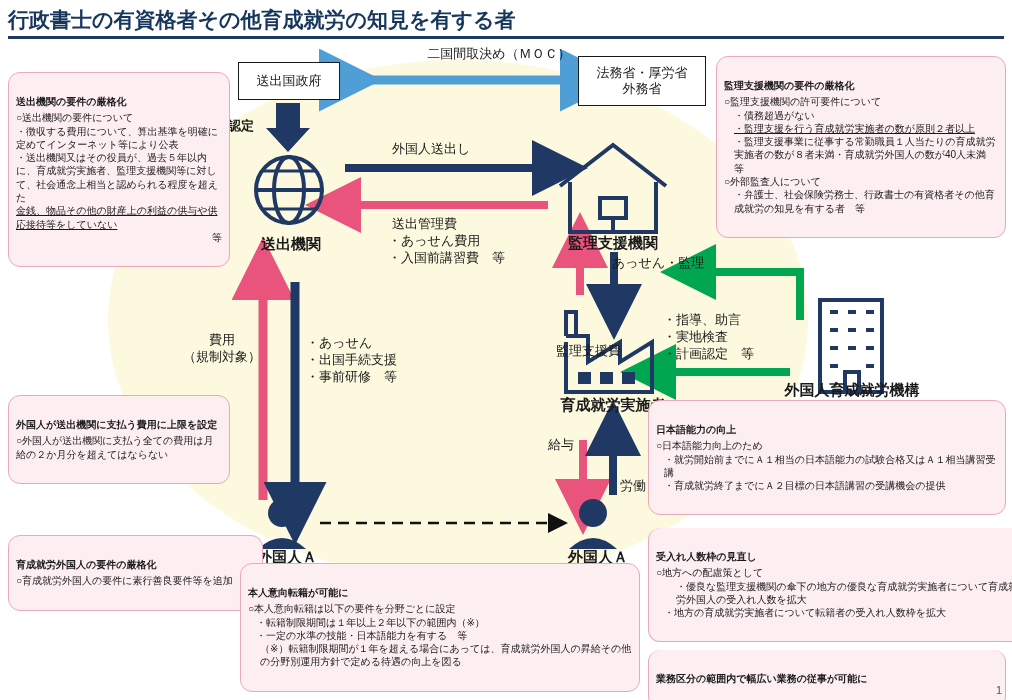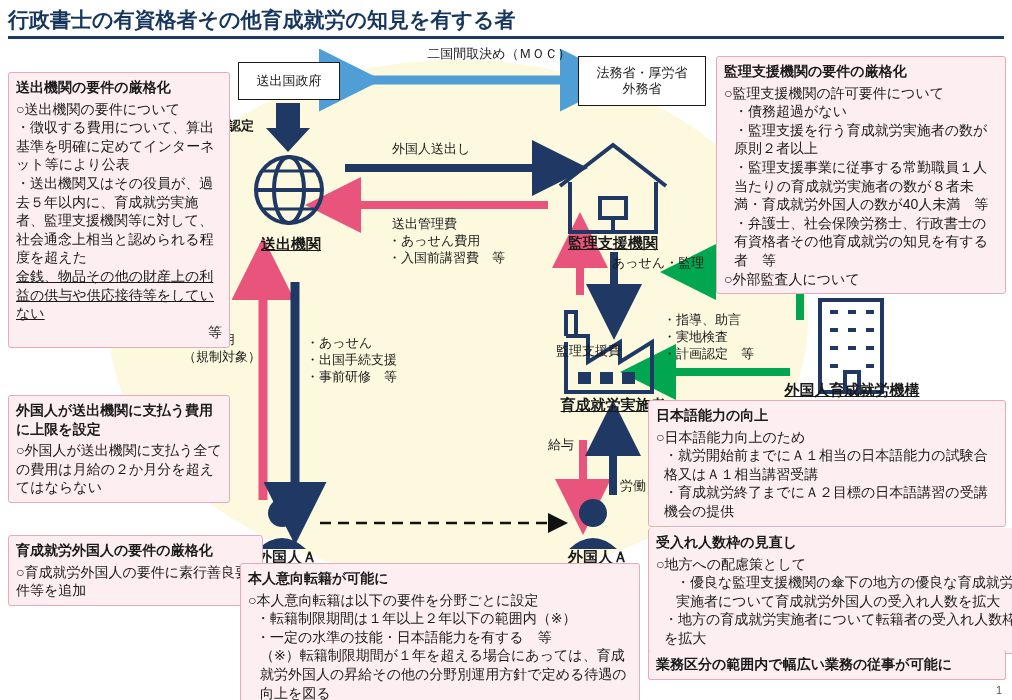--- a/index.html
+++ b/index.html
@@ -29,32 +29,32 @@
   }
   
   .plainbox{
     border:1.5px solid #1a1a1a;background:#ffffff;
     display:flex;align-items:center;justify-content:center;
     text-align:center;font-size:13px;line-height:1.25;
   }
   
   .callout{
     border:1.5px solid #e8a9bd;background:#fdeef2;
-    border-radius:3px;
-    font-size:14px;line-height:1.33;
-    padding:5px 7px;
+    border-radius:12px;
+    font-size:10px;line-height:1.33;
+    padding:22px 7px;
     box-sizing:border-box;
   }
   .callout .hd{font-weight:bold;margin-bottom:3px;display:block;}
   .callout .ln{display:block;}
   .u{text-decoration:underline;}
   
   .lbl{font-size:13px;line-height:1.3;}
   .lbl.b{font-weight:bold;}
-  .big{font-size:15px;font-weight:bold;text-decoration:underline;}
+  .big{font-size:15px;font-weight:bold;}
   svg{position:absolute;left:0;top:0;pointer-events:none;}
   #pagenum{right:10px;bottom:4px;font-size:11px;color:#555;}
 </style>
 </head>
 <body>
 
 <div id="stage">
 
   <div class="abs" id="title">行政書士の有資格者その他育成就労の知見を有する者</div>
   <div class="abs" id="title-rule"></div>
@@ -206,24 +206,24 @@
     <span class="ln">・徴収する費用について、算出基準を明確に定めてインターネット等により公表</span>
     <span class="ln">・送出機関又はその役員が、過去５年以内に、育成就労実施者、監理支援機関等に対して、社会通念上相当と認められる程度を超えた</span>
     <span class="ln u">金銭、物品その他の財産上の利益の供与や供応接待等をしていない</span>
     <span class="ln" style="text-align:right;">等</span>
   </div>
 
   <div class="abs callout" style="left:716px;top:56px;width:290px;">
     <span class="hd">監理支援機関の要件の厳格化</span>
     <span class="ln">○監理支援機関の許可要件について</span>
     <span class="ln" style="padding-left:10px;">・債務超過がない</span>
-    <span class="ln" style="padding-left:10px;">・監理支援を行う育成就労実施者の数が原則２者以上</span>
+    <span class="ln" style="padding-left:10px;text-decoration:underline;">・監理支援を行う育成就労実施者の数が原則２者以上</span>
     <span class="ln" style="padding-left:10px;">・監理支援事業に従事する常勤職員１人当たりの育成就労実施者の数が８者未満・育成就労外国人の数が40人未満　等</span>
+    <span class="ln">○外部監査人について</span>
     <span class="ln" style="padding-left:10px;">・弁護士、社会保険労務士、行政書士の有資格者その他育成就労の知見を有する者　等</span>
-    <span class="ln">○外部監査人について</span>
   </div>
 
   <div class="abs callout" style="left:8px;top:395px;width:222px;">
     <span class="hd">外国人が送出機関に支払う費用に上限を設定</span>
     <span class="ln">
       <span>○外国人が送出機関に支払う全ての費用は月給の２か月分を超えてはならない</span>
     </span>
   </div>
 
   <div class="abs callout" style="left:8px;top:535px;width:255px;">

